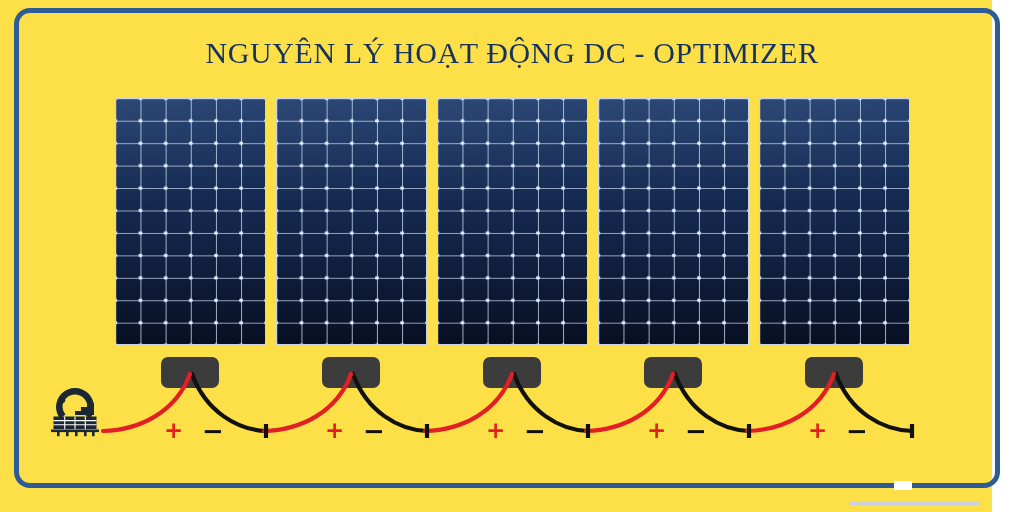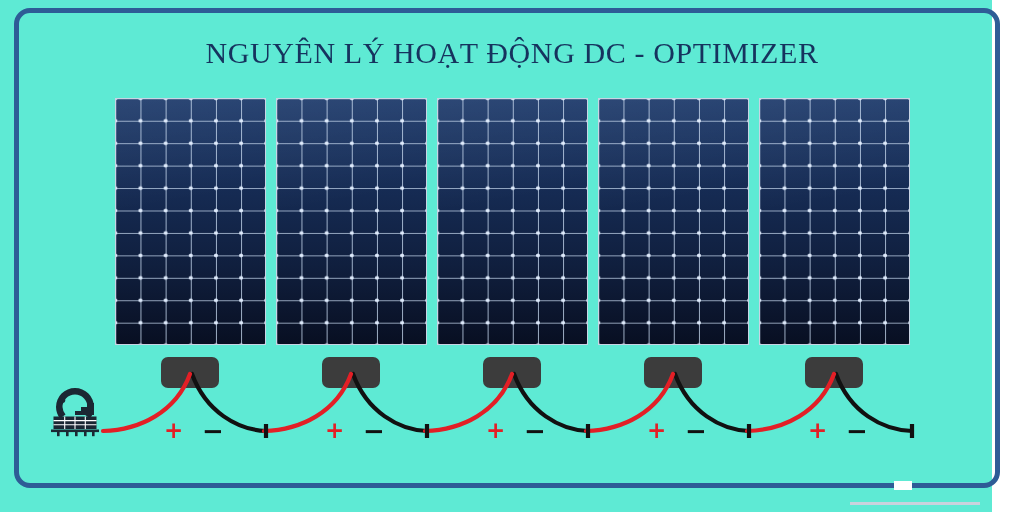--- a/index.html
+++ b/index.html
@@ -11,21 +11,21 @@
     width: 1024px;
     height: 512px;
     overflow: hidden;
     font-family: "Liberation Sans", sans-serif;
   }
 
   #stage {
     position: relative;
     width: 992px;
     height: 512px;
-    background: #5eead4;
+    background: #fde047;
   }
 
   
   .frame {
     position: absolute;
     left: 14px;
     top: 8px;
     width: 986px;
     height: 480px;
     border: 5px solid #2e5c96;

